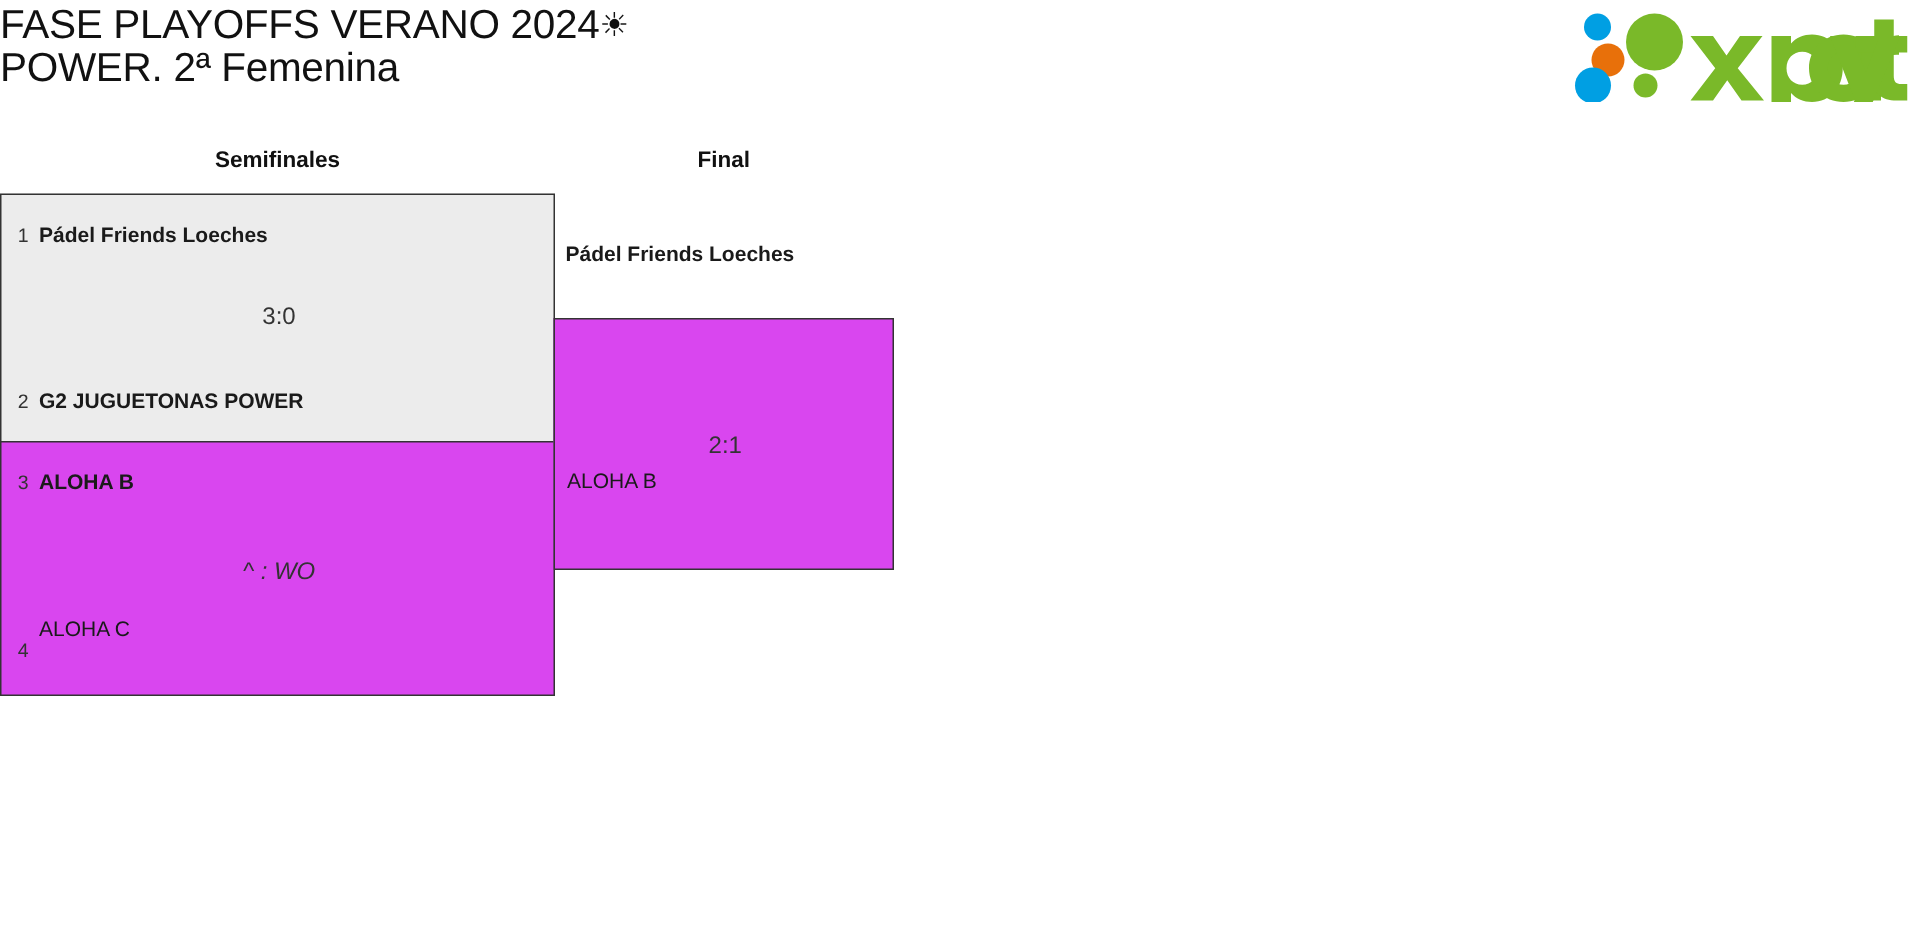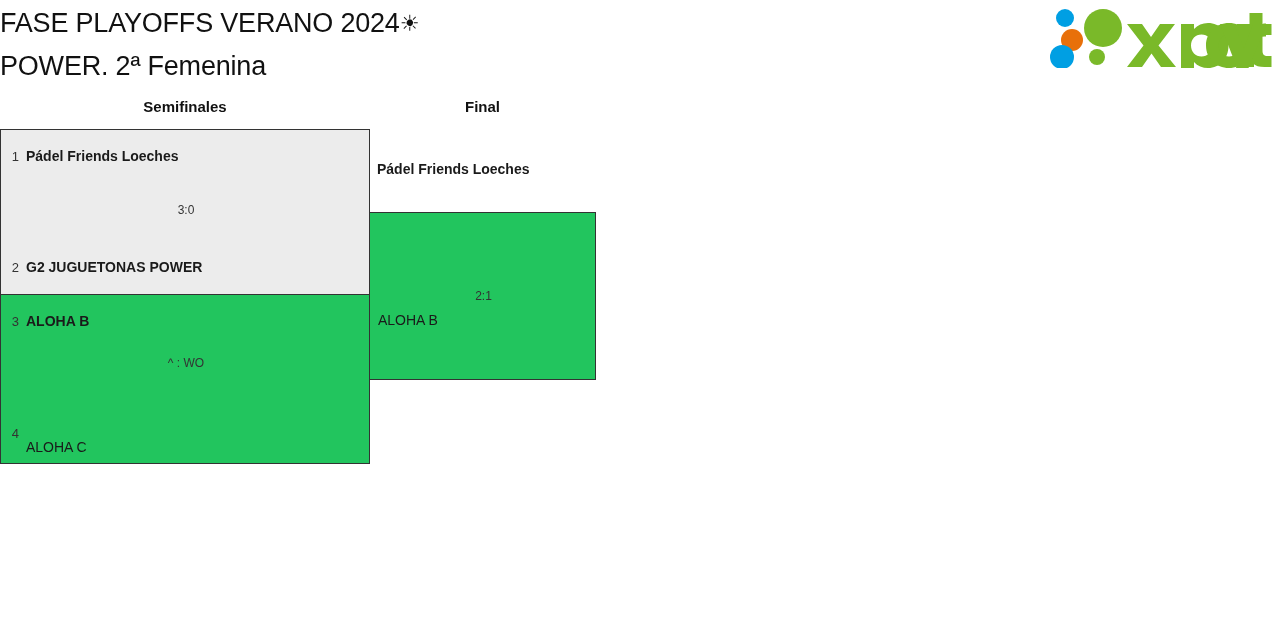--- a/index.html
+++ b/index.html
@@ -24,21 +24,21 @@
     width: 1280px;
     height: 80px;
   }
   #title-block {
     position: absolute;
     left: 0; top: 2px;
     width: 900px;
   }
   .title-line {
     font-size: 27px;
-    line-height: 43px;
+    line-height: 28px;
     font-weight: 400;
     letter-spacing: -0.2px;
     color: #111111;
     white-space: nowrap;
   }
   .sun-glyph {
     font-size: 22px;
     vertical-align: 1px;
     letter-spacing: 0;
   }
@@ -68,41 +68,41 @@
     text-align: center;
     white-space: nowrap;
   }
   #hdr-semifinales { left: 0px;   top: 18px; width: 370px; }
   #hdr-final       { left: 369px; top: 18px; width: 227px; }
 
   
   .match {
     position: absolute;
     border: 1px solid #333333;
-    background: #22c55e;
+    background: #d946ef;
   }
   .match.shaded { background: #ececec; }
 
   .seed {
     position: absolute;
     font-size: 13px;
     color: #333333;
     text-align: right;
     width: 14px;
   }
   .team {
     position: absolute;
     font-size: 14px;
     color: #1a1a1a;
     white-space: nowrap;
   }
   .team.winner { font-weight: 700; }
   .score {
     position: absolute;
-    font-size: 12px;
+    font-size: 16px;
     color: #333333;
     text-align: center;
     white-space: nowrap;
   }
 
   
   #match-sf1 { left: 0px; top: 49px; width: 370px; height: 166px; }
   #match-sf1 .seed   { left: 4px;  }
   #match-sf1 .team   { left: 25px; }
   #sf1-seed-a { top: 19px; }
@@ -111,22 +111,22 @@
   #sf1-team-b { top: 129px; font-weight: bold; }
   #sf1-score  { left: 0px; top: 73px; width: 370px; }
 
   
   #match-sf2 { left: 0px; top: 214px; width: 370px; height: 170px; }
   #match-sf2 .seed   { left: 4px; }
   #match-sf2 .team   { left: 25px; }
   #sf2-seed-a { top: 19px; }
   #sf2-team-a { top: 18px; }
   #sf2-seed-b { top: 131px; }
-  #sf2-team-b { top: 144px; }
-  #sf2-score  { left: 0px; top: 61px; width: 370px; }
+  #sf2-team-b { top: 116px; }
+  #sf2-score  { left: 0px; top: 78px; width: 370px; font-style: italic; }
 
   
   #match-final { left: 369px; top: 132px; width: 227px; height: 168px; }
   #final-team-a {
     position: absolute;
     left: 377px; top: 81px;
     font-size: 14px;
     font-weight: 700;
     color: #1a1a1a;
     white-space: nowrap;

